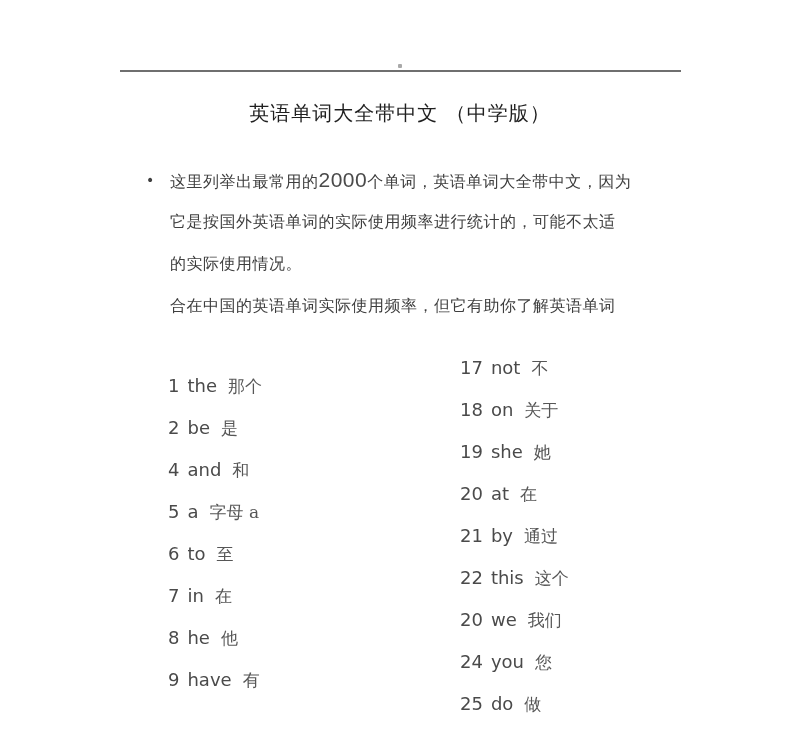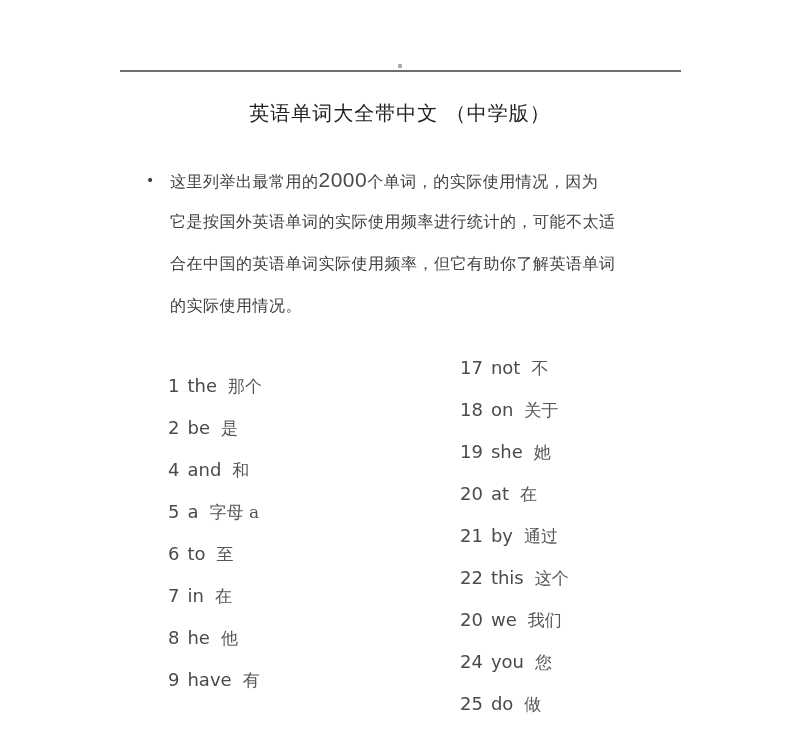--- a/index.html
+++ b/index.html
@@ -73,24 +73,24 @@
 <div class="page">
 
   <div class="stray-dot"></div>
   <div class="top-rule"></div>
 
   <h1 class="doc-title">英语单词大全带中文 （中学版）</h1>
 
   <span class="intro-bullet">•</span>
 
   <div class="intro">
-    <div class="line"><span>这里列举出最常用的</span><span class="count-num">2000</span><span>个单词，的实际使用情况，因为</span></div>
+    <div class="line"><span>这里列举出最常用的</span><span class="count-num">2000</span><span>个单词，英语单词大全带中文，因为</span></div>
     <div class="line">它是按国外英语单词的实际使用频率进行统计的，可能不太适</div>
+    <div class="line">的实际使用情况。</div>
     <div class="line">合在中国的英语单词实际使用频率，但它有助你了解英语单词</div>
-    <div class="line">的实际使用情况。</div>
   </div>
 
   <div class="wordcol col-left">
 
       <div class="row"><span class="num">1</span><span class="word">the</span><span class="meaning">那个</span></div>
 
       <div class="row"><span class="num">2</span><span class="word">be</span><span class="meaning">是</span></div>
 
 
       <div class="row"><span class="num">4</span><span class="word">and</span><span class="meaning">和</span></div>

